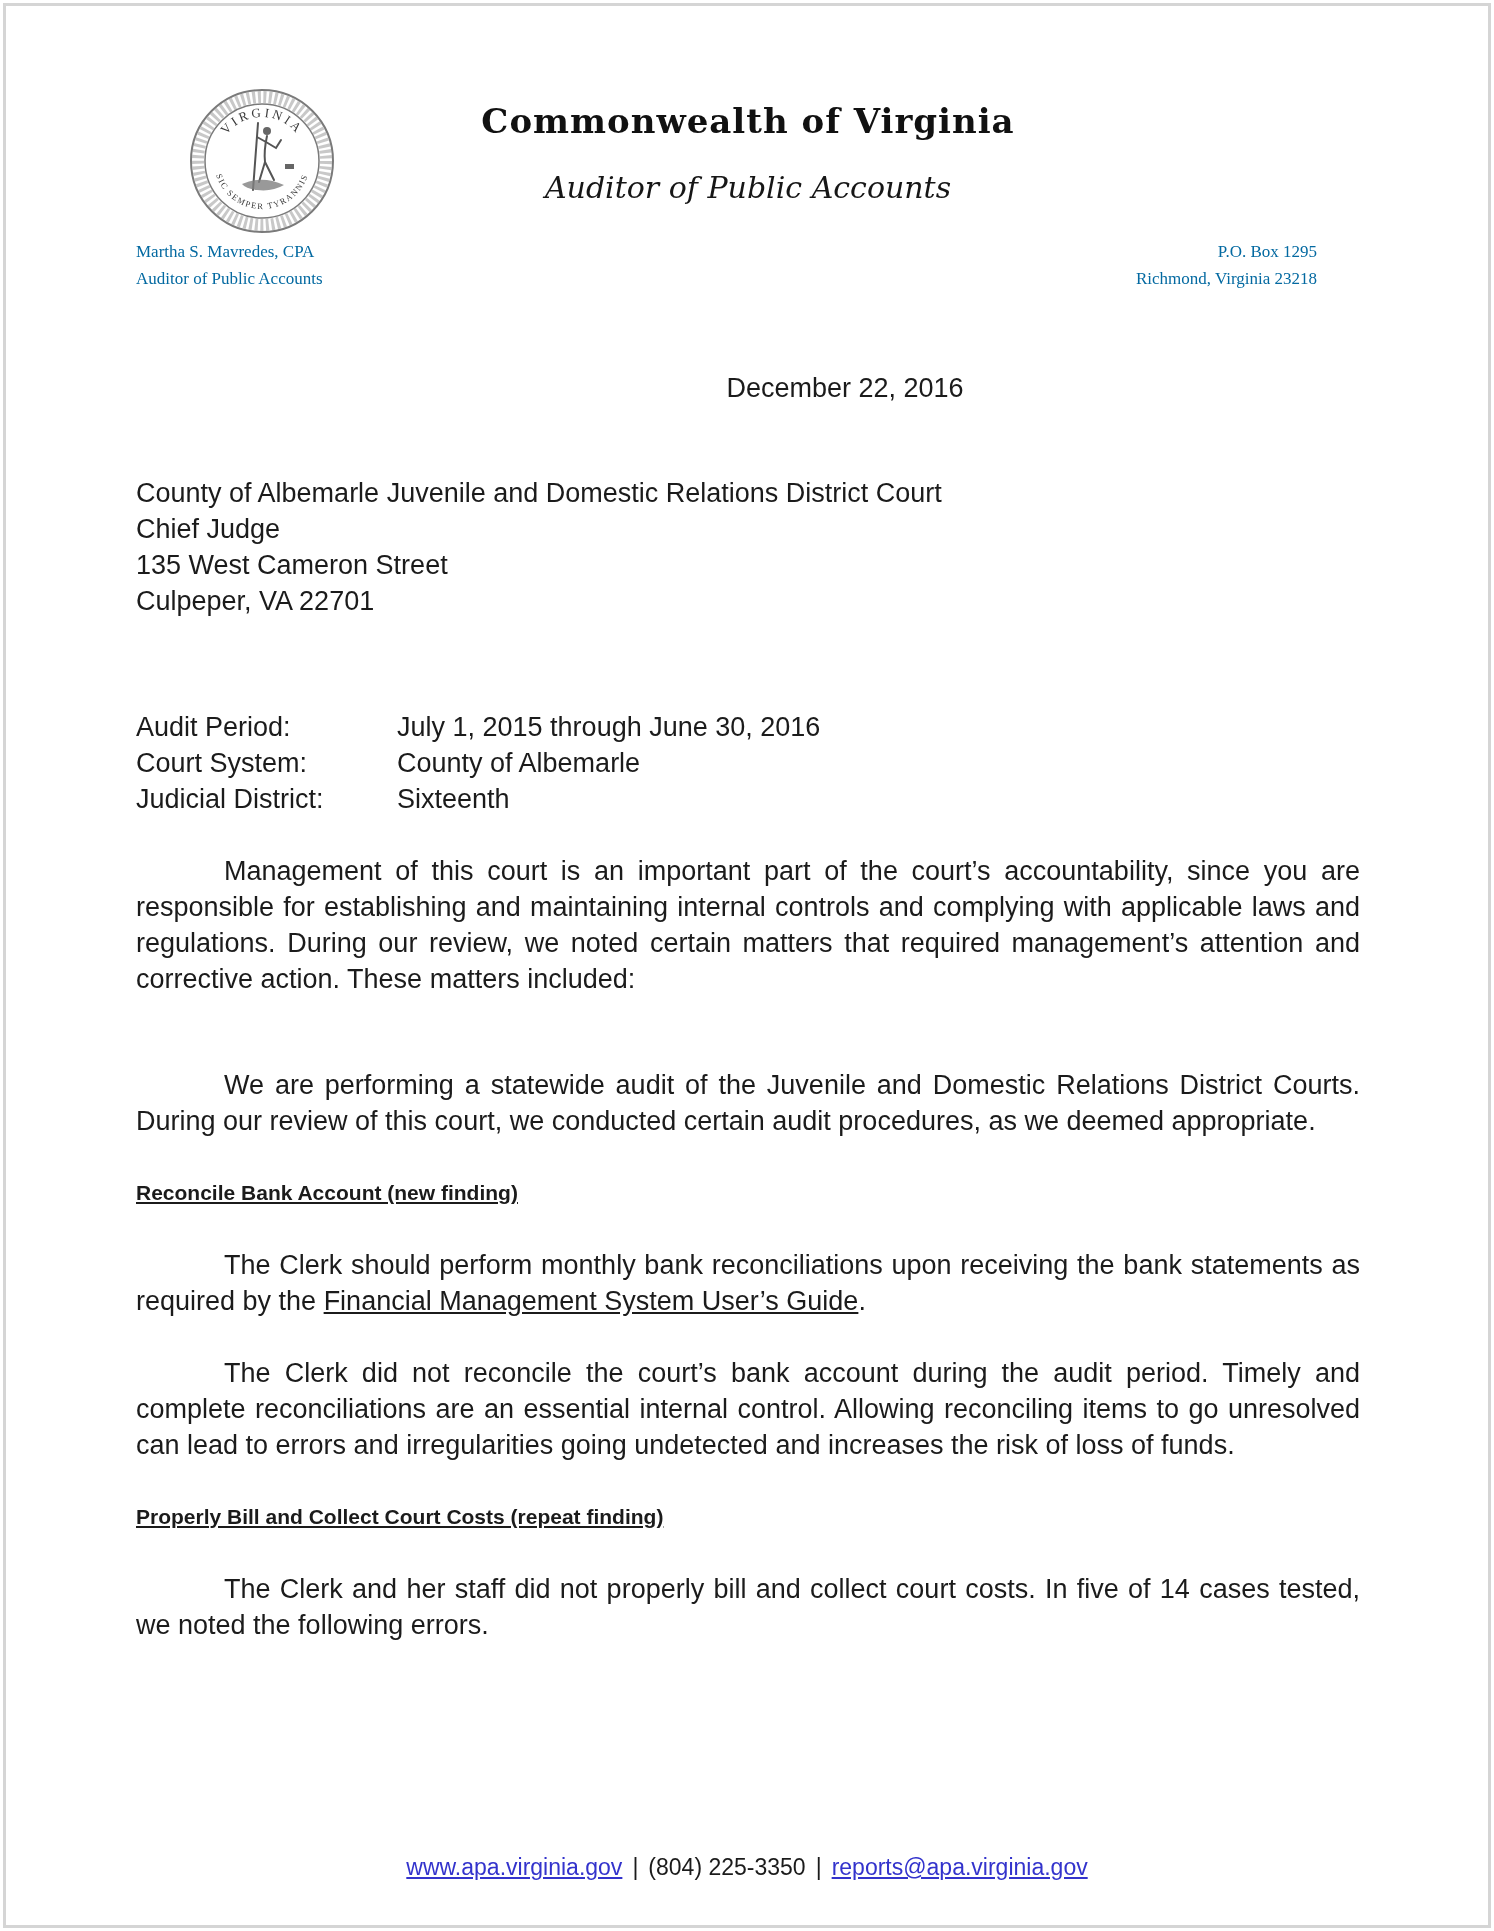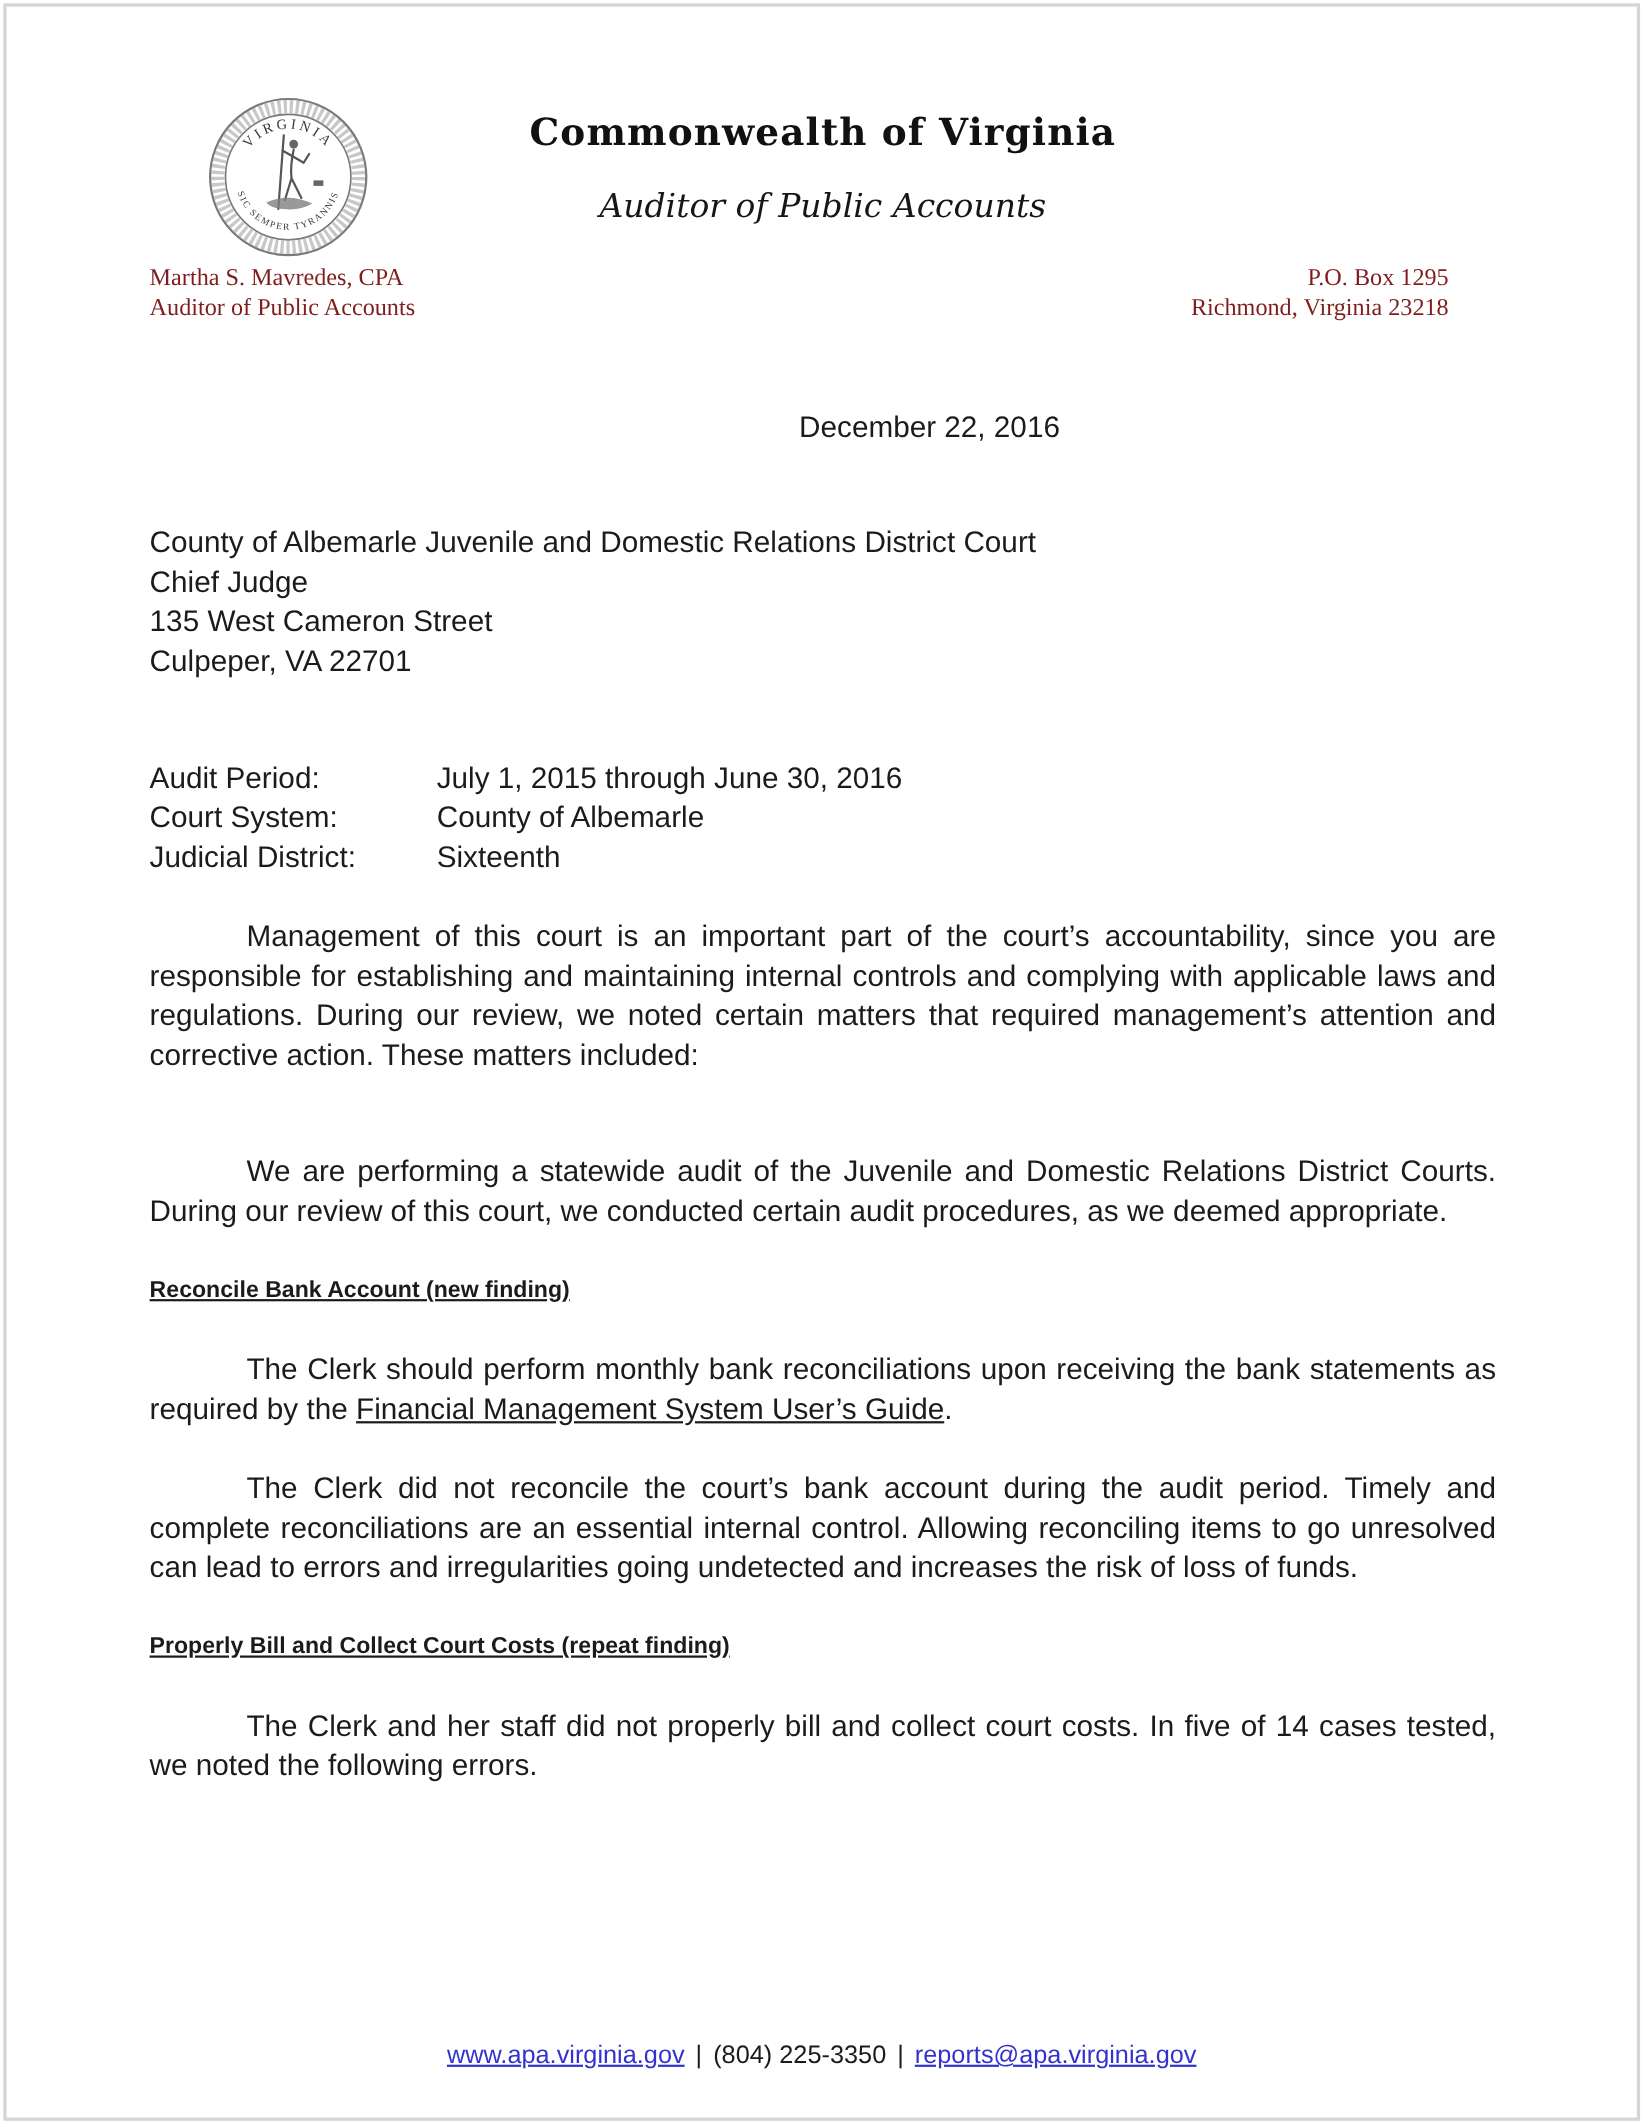--- a/index.html
+++ b/index.html
@@ -44,36 +44,36 @@
     font-style:italic;
     font-size:30px;
     line-height:40px;
     color:#161616;
   }
   .lh-row {
     display:flex;
     justify-content:space-between;
     margin-top:30px;
     font-family:"Liberation Serif", serif;
-    font-size:22px;
+    font-size:17px;
     line-height:27px;
-    color:#7f1d1d;
+    color:#0369a1;
   }
   .lh-right { text-align:right; padding-right:43px; }
 
   
   .date-line {
     margin-top:78px;
     padding-left:194px;
     text-align:center;
     font-size:27px;
     line-height:36px;
   }
   .recipient { margin-top:69px; font-size:27px; line-height:36px; }
-  .audit-info { margin-top:70px; font-size:27px; line-height:36px; }
+  .audit-info { margin-top:90px; font-size:27px; line-height:36px; }
   .audit-row { display:flex; }
   .audit-label { width:261px; flex:0 0 261px; }
   .para {
     margin:36px 0 0 0;
     font-size:27px;
     line-height:36px;
     text-align:justify;
     text-indent:88px;
   }
   .para.first { margin-top:70px; }

